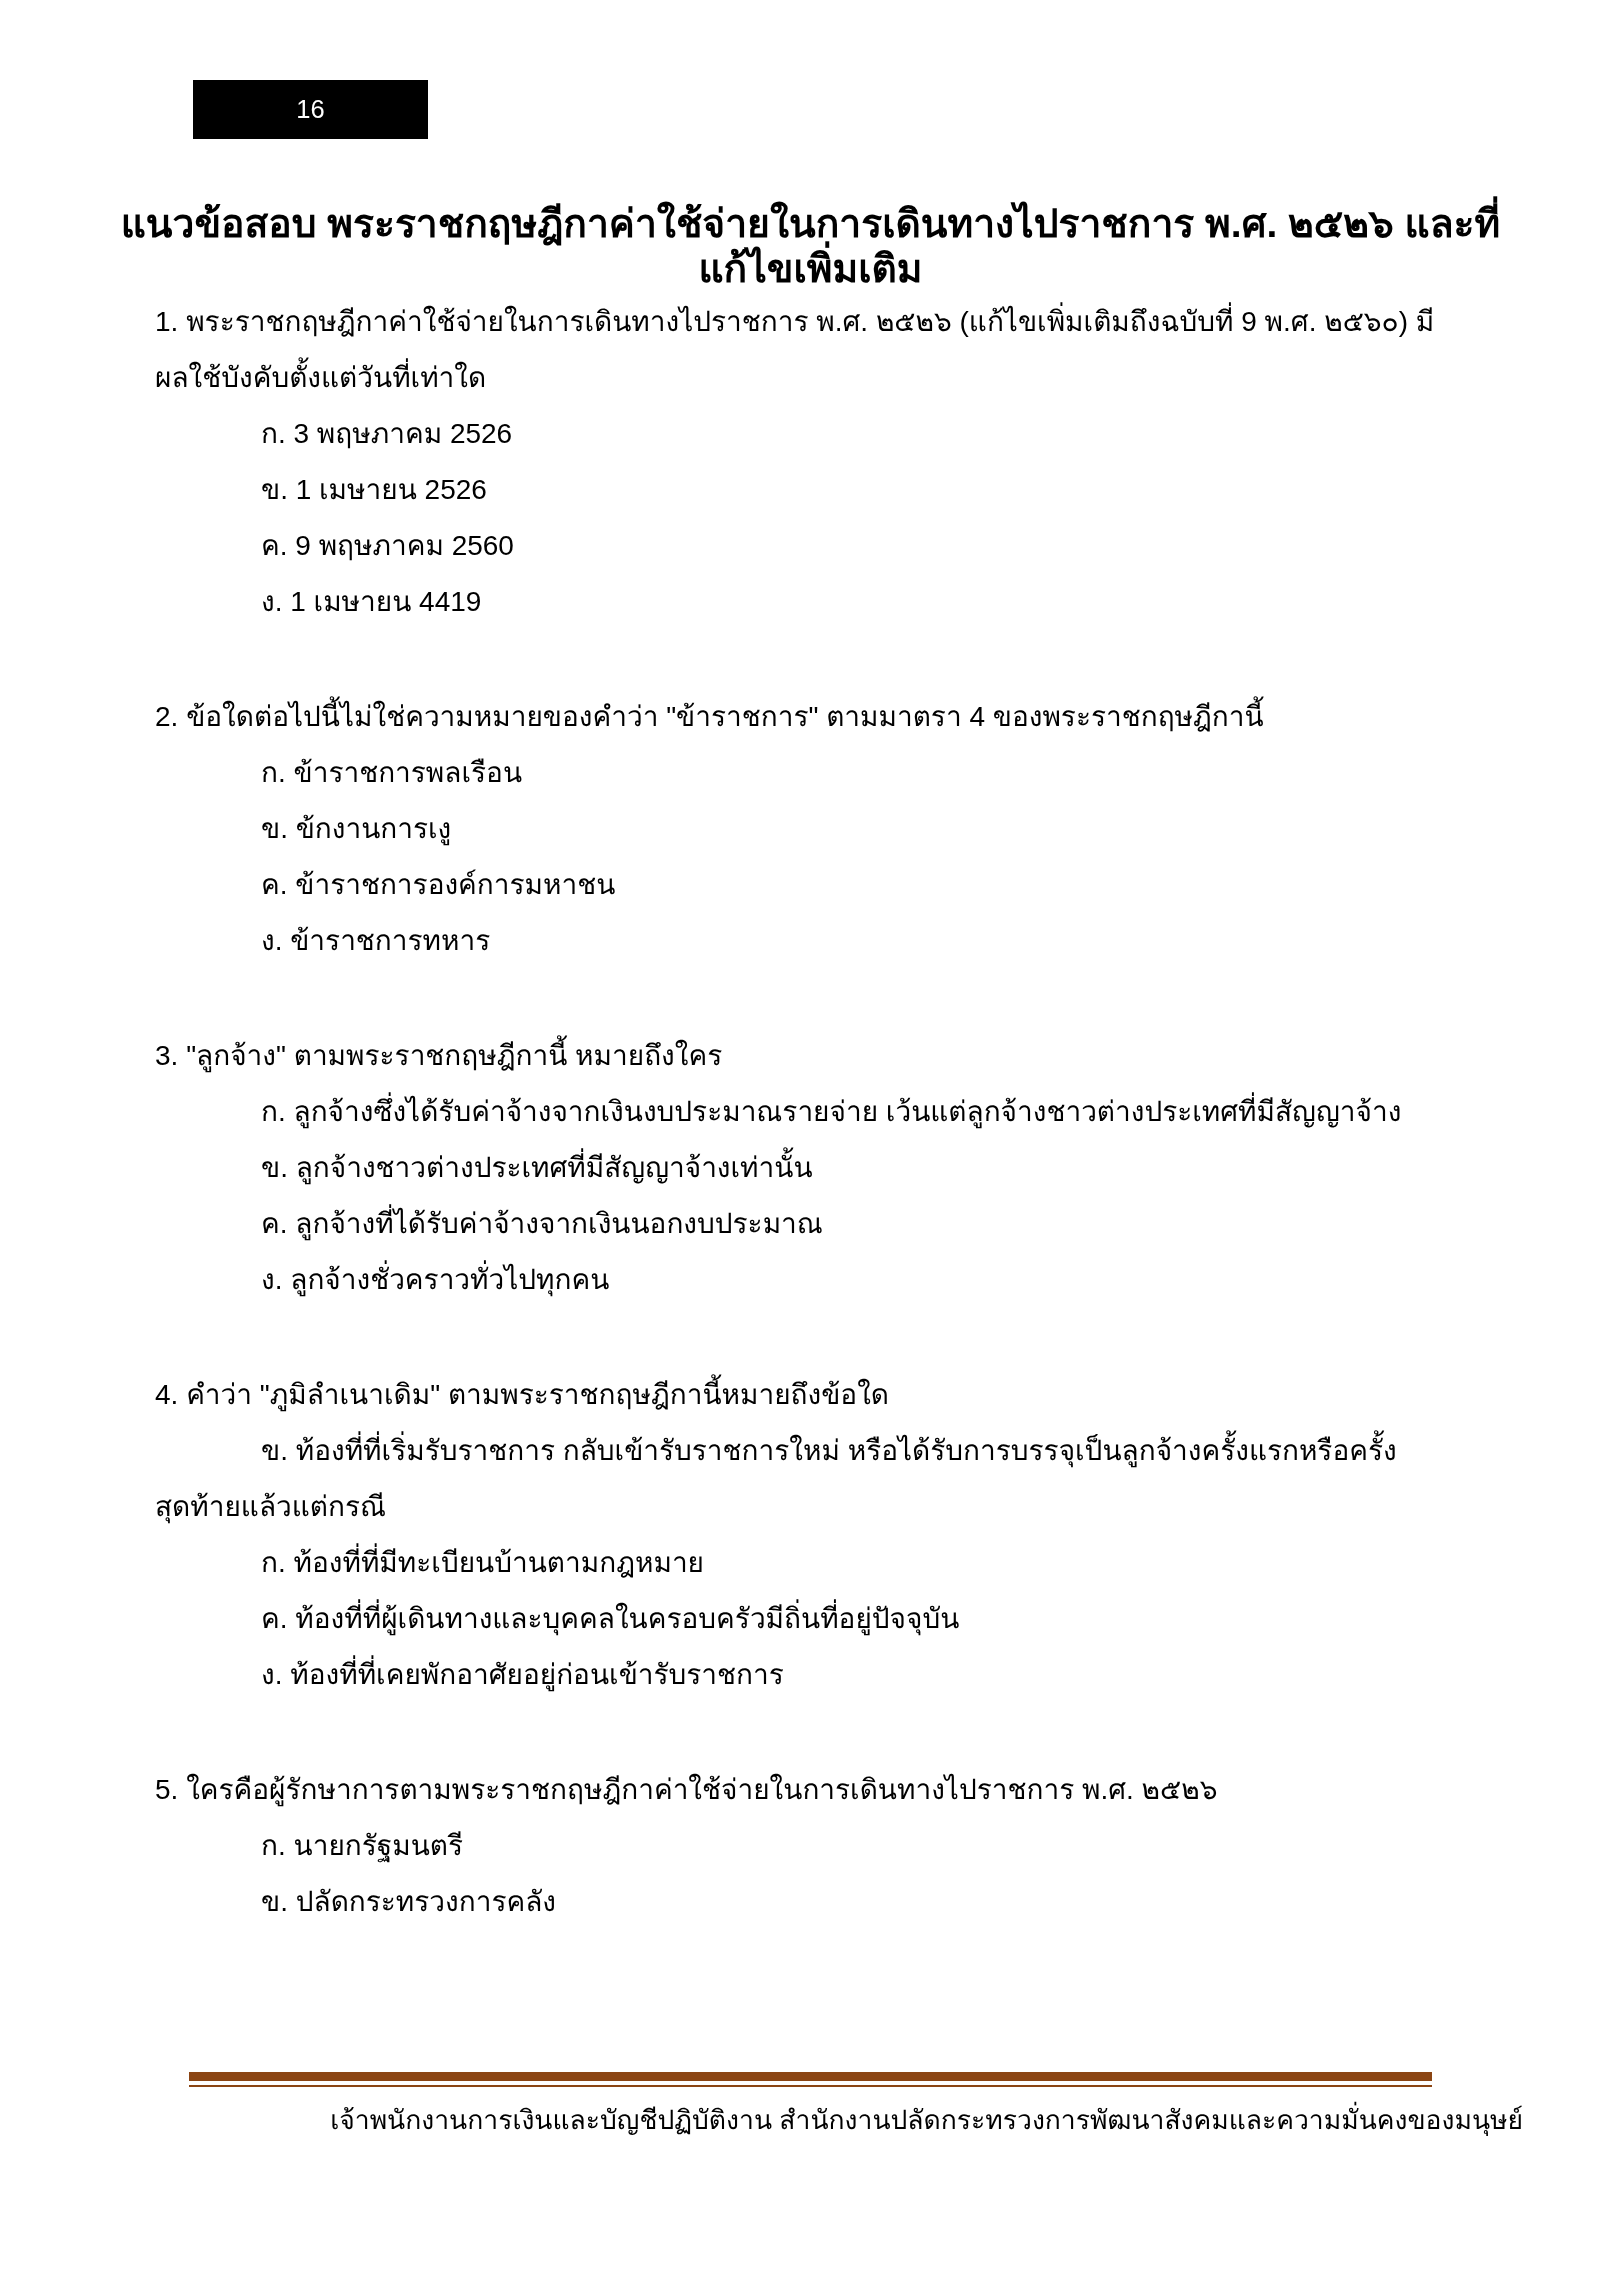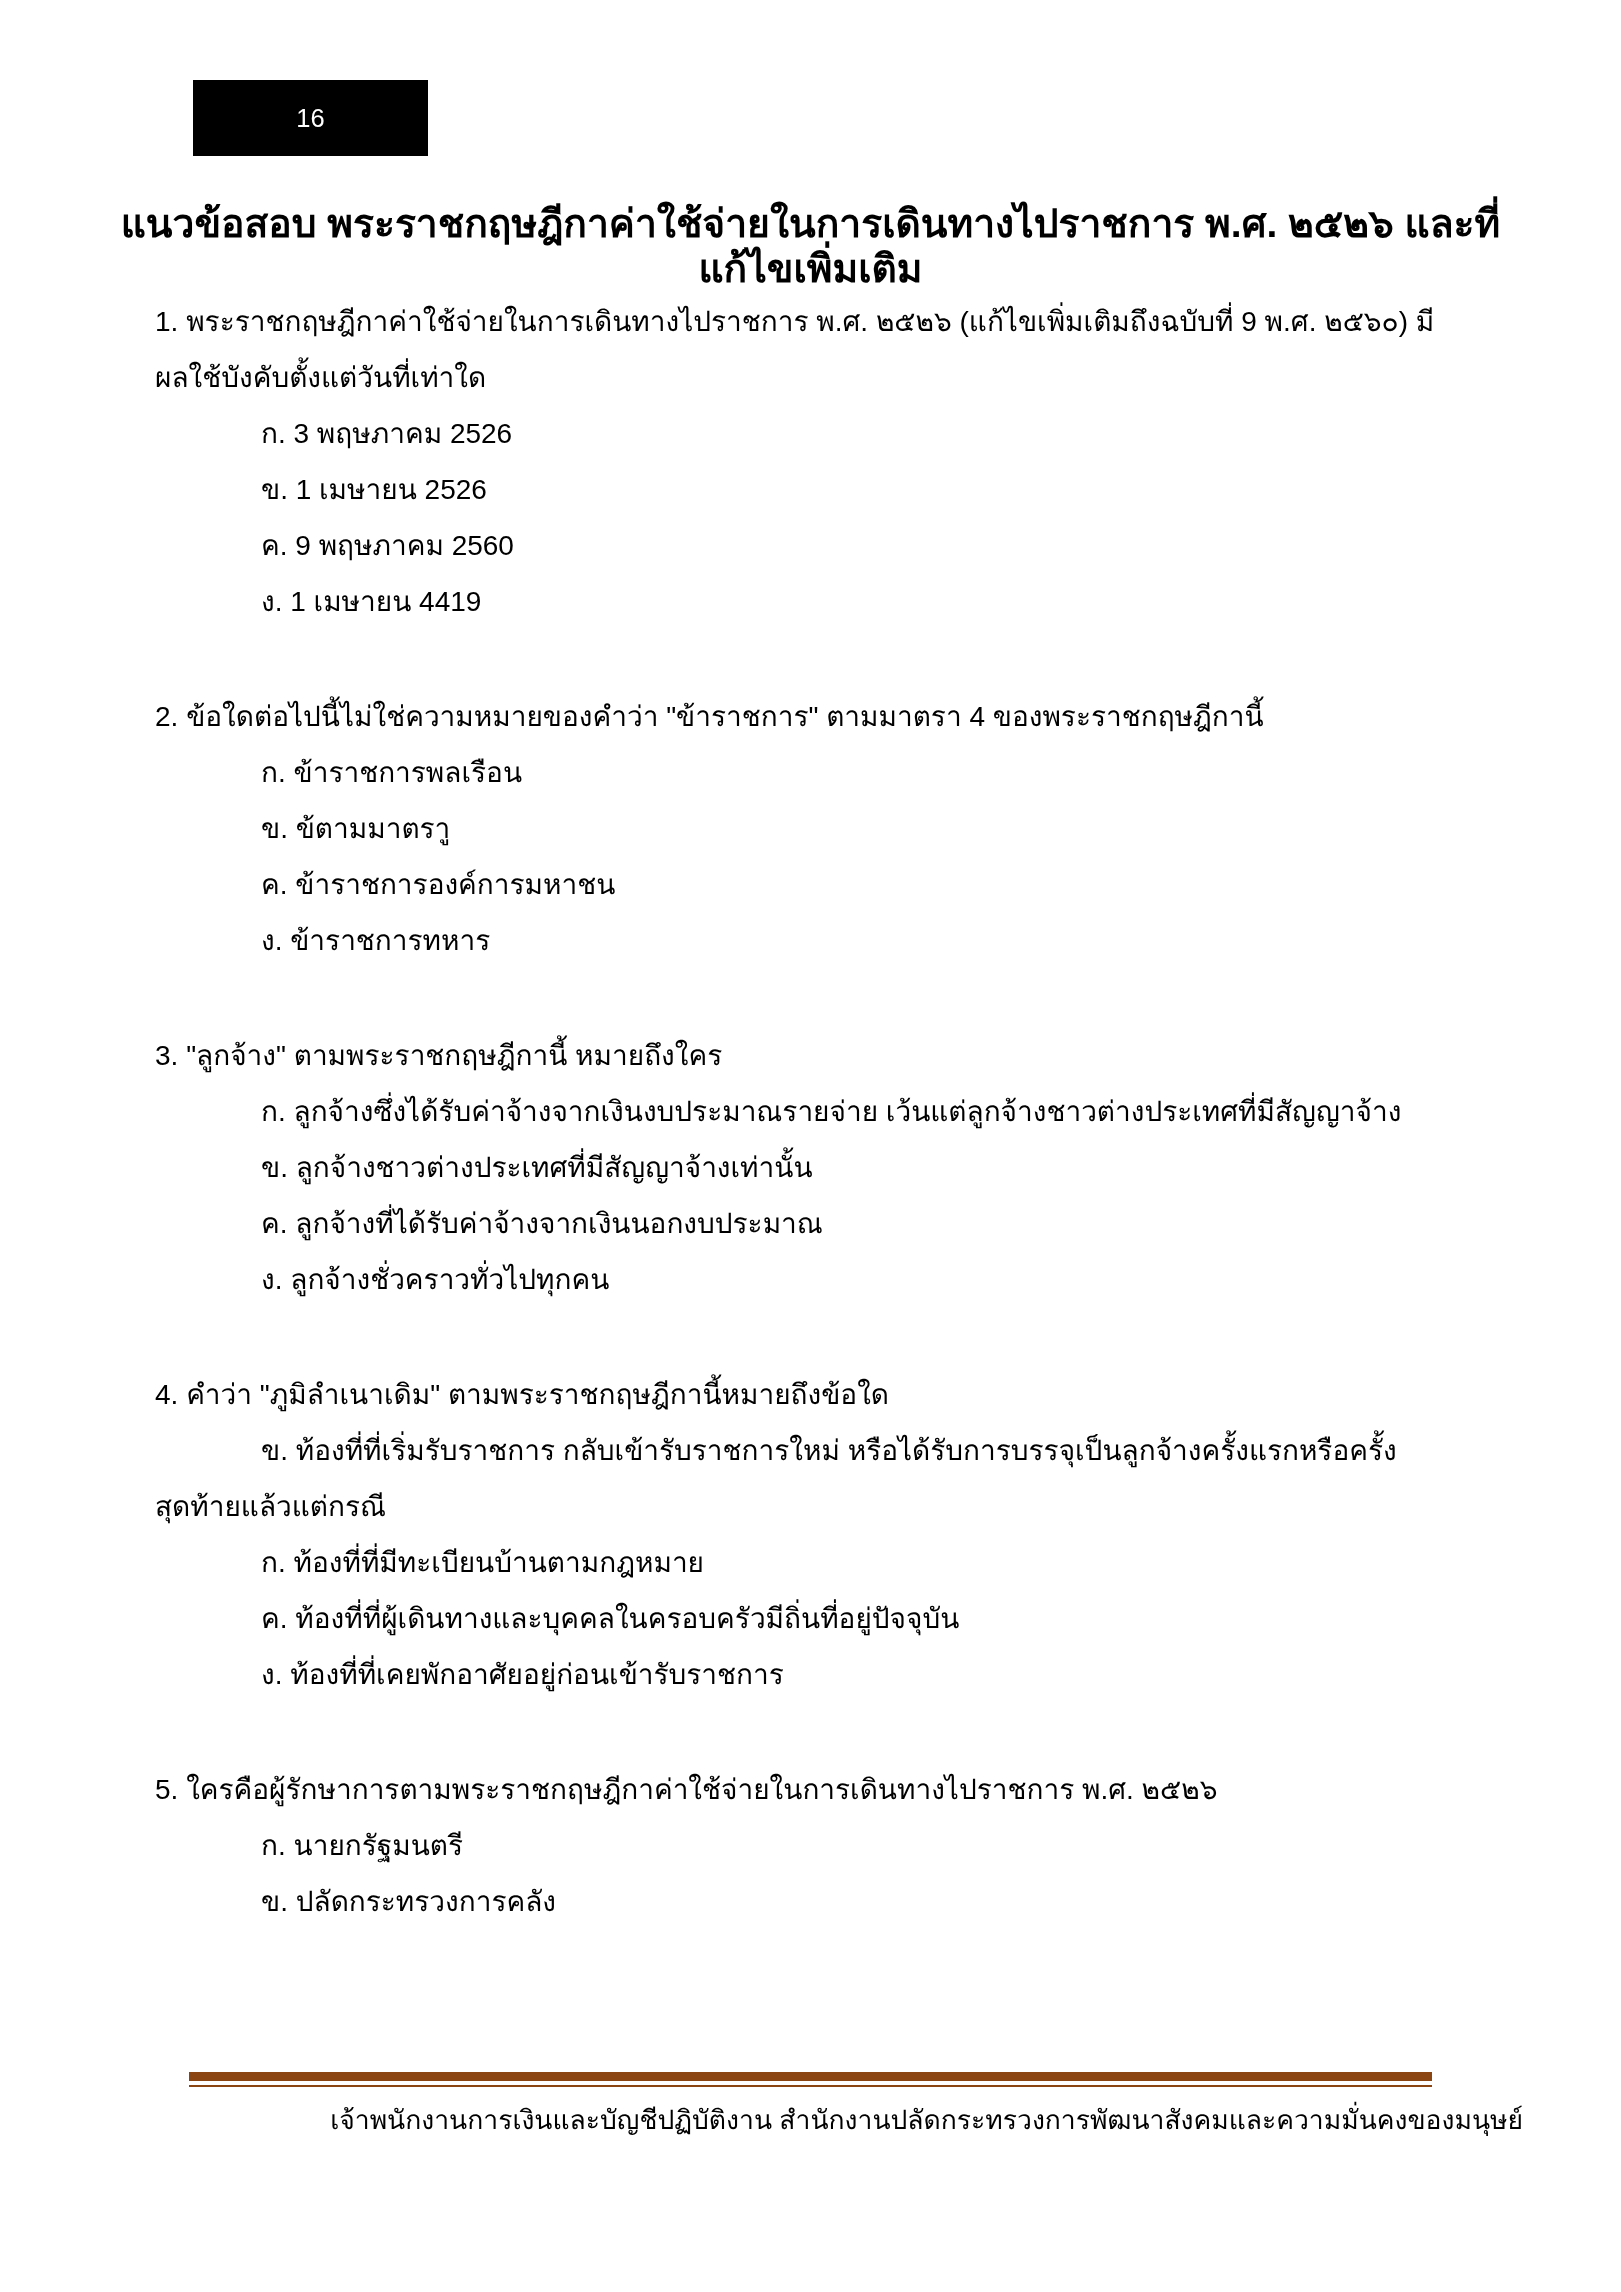--- a/index.html
+++ b/index.html
@@ -11,21 +11,21 @@
     background: #ffffff;
     font-family: "Liberation Sans", "DejaVu Sans", sans-serif;
     color: #000000;
     overflow: hidden;
   }
   .page-number-box {
     position: absolute;
     left: 193px;
     top: 80px;
     width: 235px;
-    height: 76px;
+    height: 59px;
     background: #000000;
     color: #ffffff;
     display: flex;
     align-items: center;
     justify-content: center;
     font-size: 25.5px;
   }
   .doc-title {
     position: absolute;
     left: 118px;
@@ -93,21 +93,21 @@
   <div class="question-block">
         <p class="question-text">1. พระราชกฤษฎีกาค่าใช้จ่ายในการเดินทางไปราชการ พ.ศ. ๒๕๒๖ (แก้ไขเพิ่มเติมถึงฉบับที่ 9 พ.ศ. ๒๕๖๐) มีผลใช้บังคับตั้งแต่วันที่เท่าใด</p>
         <p class="option">ก. 3 พฤษภาคม 2526</p>
         <p class="option">ข. 1 เมษายน 2526</p>
         <p class="option">ค. 9 พฤษภาคม 2560</p>
         <p class="option">ง. 1 เมษายน 4419</p>
       </div>
       <div class="question-block">
         <p class="question-text">2. ข้อใดต่อไปนี้ไม่ใช่ความหมายของคำว่า "ข้าราชการ" ตามมาตรา 4 ของพระราชกฤษฎีกานี้</p>
         <p class="option">ก. ข้าราชการพลเรือน</p>
-        <p class="option">ข. ข้ตามมาตราู</p>
+        <p class="option">ข. ข้กงานการเงู</p>
         <p class="option">ค. ข้าราชการองค์การมหาชน</p>
         <p class="option">ง. ข้าราชการทหาร</p>
       </div>
       <div class="question-block">
         <p class="question-text">3. "ลูกจ้าง" ตามพระราชกฤษฎีกานี้ หมายถึงใคร</p>
         <p class="option">ก. ลูกจ้างซึ่งได้รับค่าจ้างจากเงินงบประมาณรายจ่าย เว้นแต่ลูกจ้างชาวต่างประเทศที่มีสัญญาจ้าง</p>
         <p class="option">ข. ลูกจ้างชาวต่างประเทศที่มีสัญญาจ้างเท่านั้น</p>
         <p class="option">ค. ลูกจ้างที่ได้รับค่าจ้างจากเงินนอกงบประมาณ</p>
         <p class="option">ง. ลูกจ้างชั่วคราวทั่วไปทุกคน</p>
       </div>

